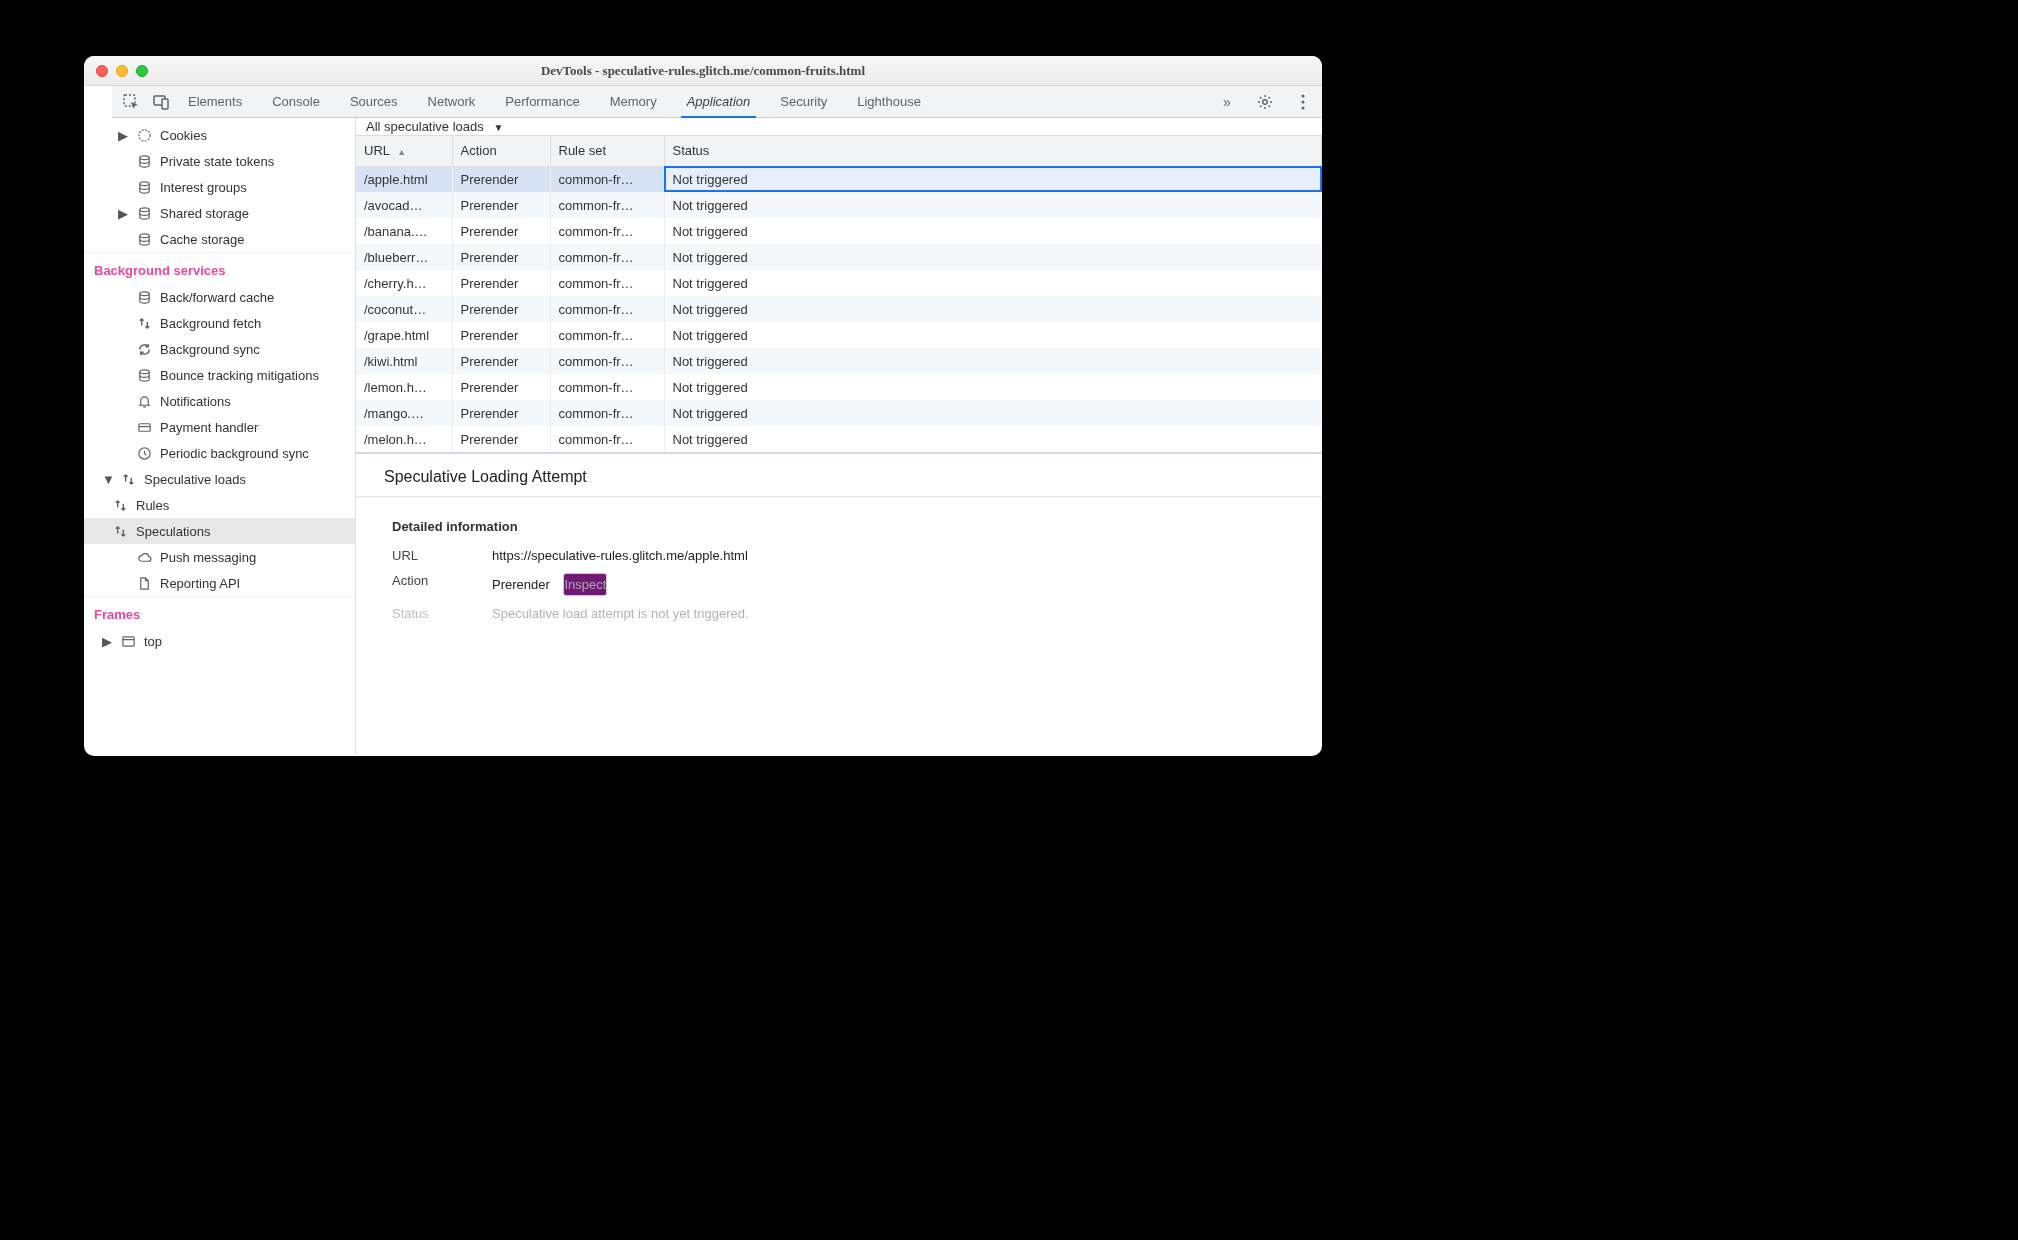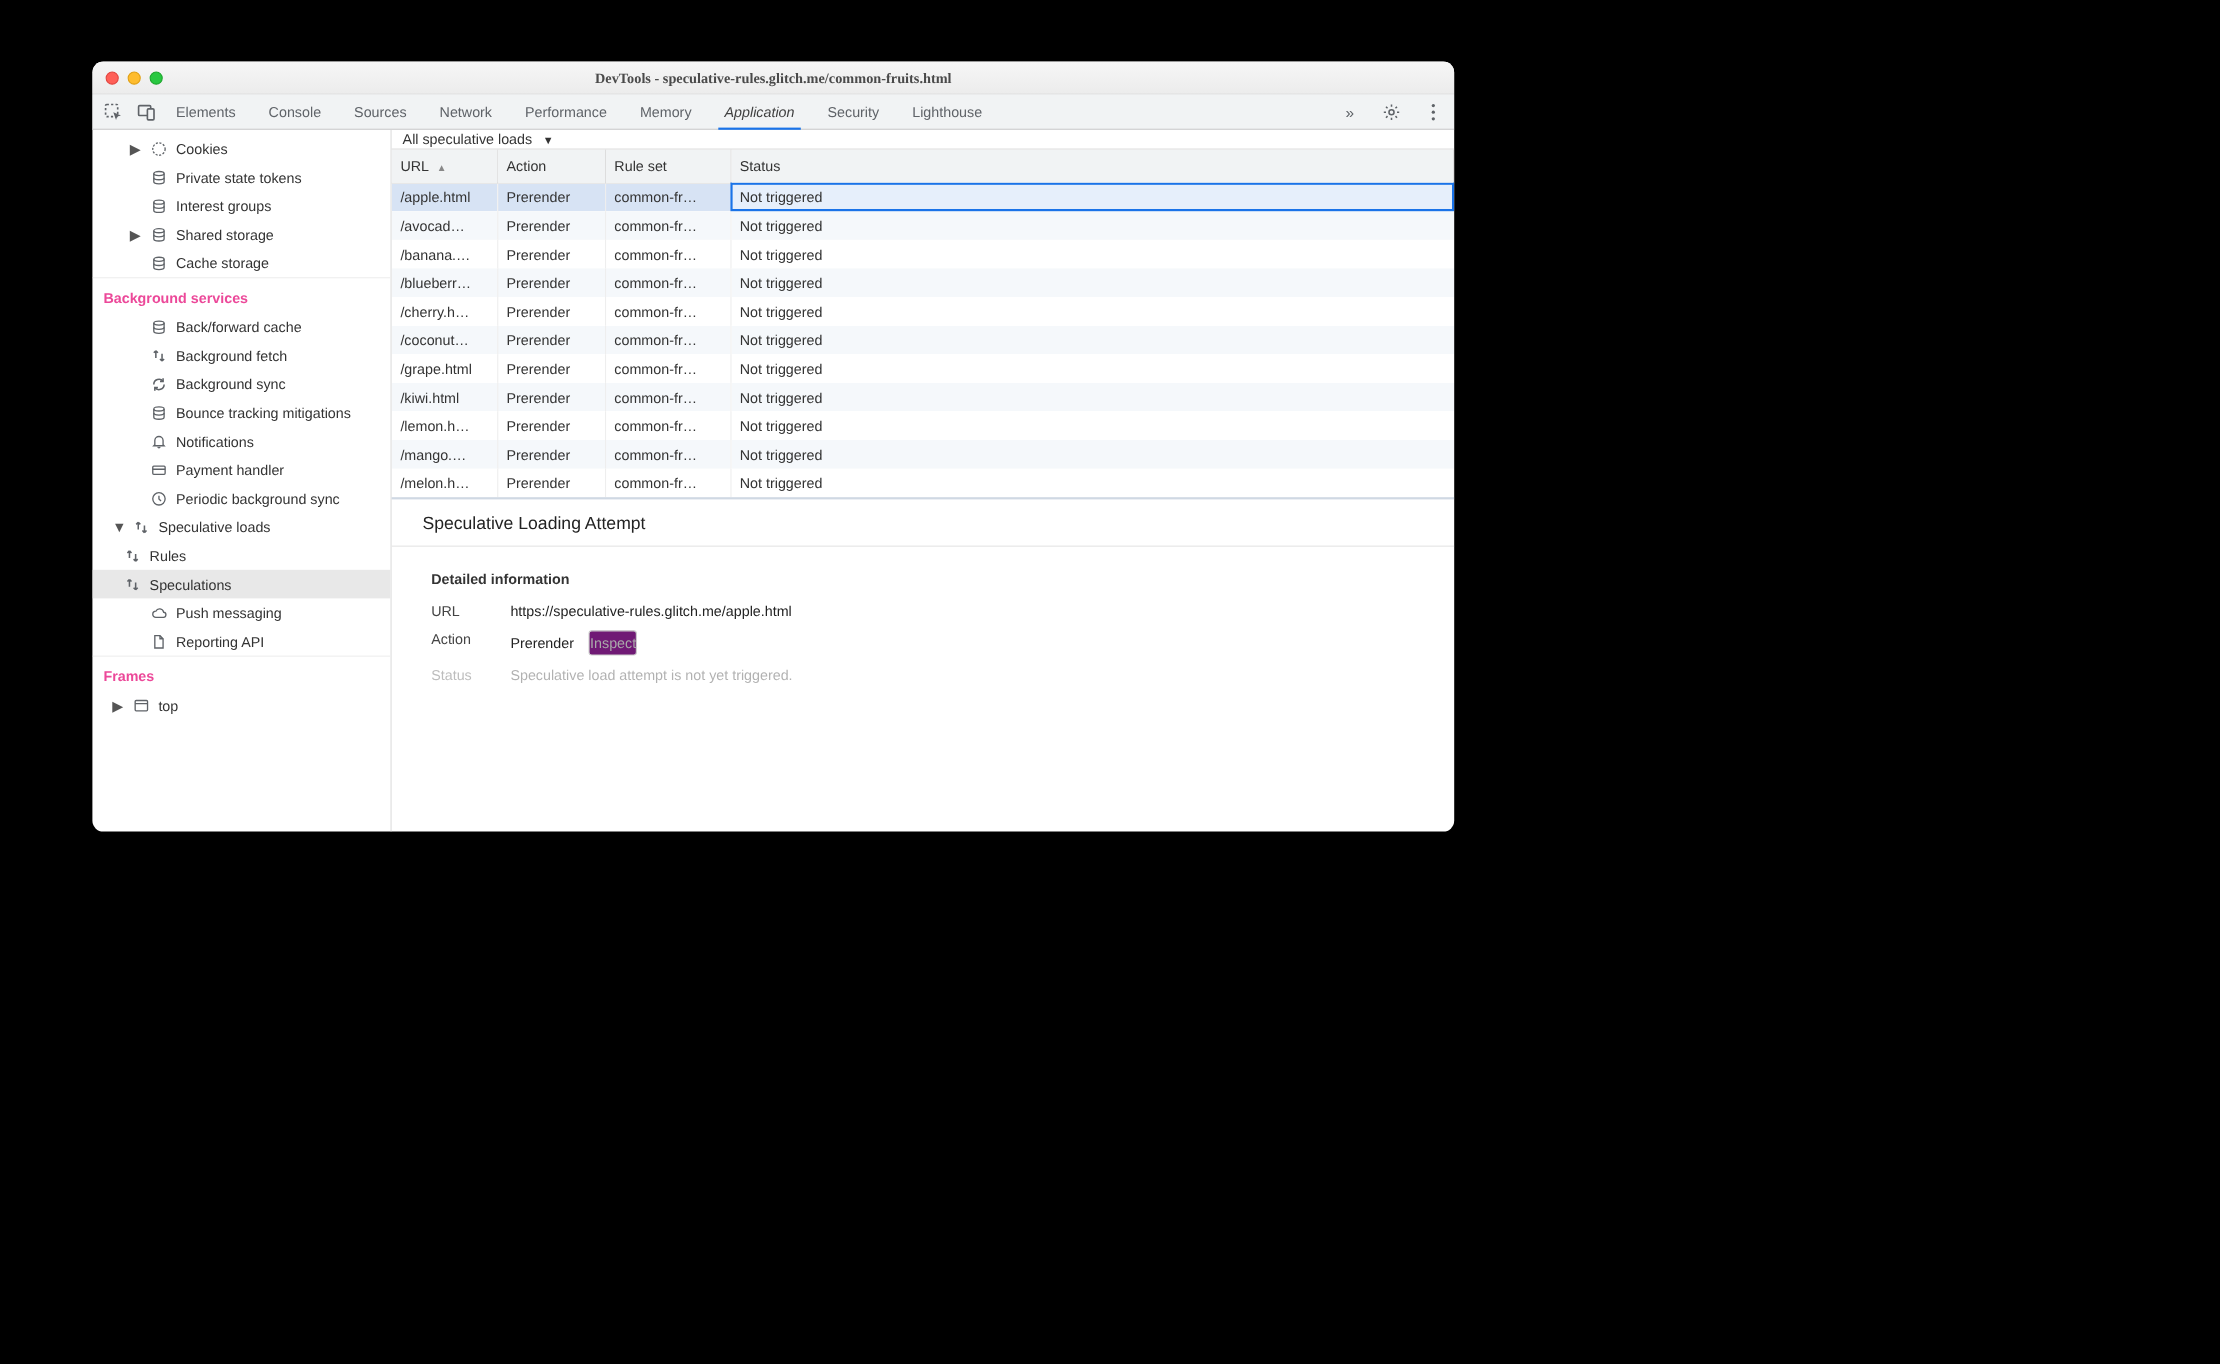--- a/index.html
+++ b/index.html
@@ -30,20 +30,21 @@
   .title-text {
     position:absolute; left:0; right:0; text-align:center;
     font-size:13px; font-weight:600; color:#4a4a4a; pointer-events:none;font-family:Liberation Serif, serif;
   }
 
   
   .tabstrip {
     height:32px; background:#f1f3f4; border-bottom:1px solid #ccc;
     display:flex; align-items:center; padding:0 6px; gap:4px;
     position:relative;
+    margin-left:28px;
   }
   .tool-btn { width:26px; height:26px; display:flex; align-items:center; justify-content:center; color:#5f6368; }
   .tabs { display:flex; gap:26px; margin-left:8px; align-items:center; height:100%; }
   .tab { font-size:13px; color:#5f6368; height:100%; display:flex; align-items:center; position:relative; padding:0 2px;}
   .tab.active { color:#404040;font-style:italic; }
   .tab.active::after { content:""; position:absolute; left:-4px; right:-4px; bottom:-1px; height:2px; background:#1a73e8; }
   .tabstrip .right { margin-left:auto; display:flex; gap:12px; align-items:center; color:#5f6368; }
 
   
   .body { flex:1; display:flex; min-height:0; }
@@ -94,21 +95,21 @@
   }
 
   .divider { height:2px; background:#cfd8e3; }
 
   .detail-title { font-size:16px; padding:14px 28px 10px; color:#222;}
   .detail-sep { border-top:1px solid #e4e4e4; }
   .detail-block { padding:12px 36px 0; font-size:13px;}
   .detail-block .hdr { font-weight:700; margin:10px 0 14px; font-size:13px;}
   .kv { display:flex; gap:16px; margin:10px 0;}
   .kv .k { width:56px; color:#444; }
-  .kv .v { color:#222; }
+  .kv .v { color:#222;margin-left:28px; }
   .inspect-btn {
     border:1px solid #ccc; background:#701a75; color:#aaa;
     padding:3px 0; border-radius:3px; font-size:13px; margin-left:10px;
   }
 
   .fade-cut { color:#444; opacity:0.35; }
   svg { display:block; }
 </style>
 </head>
 <body>

